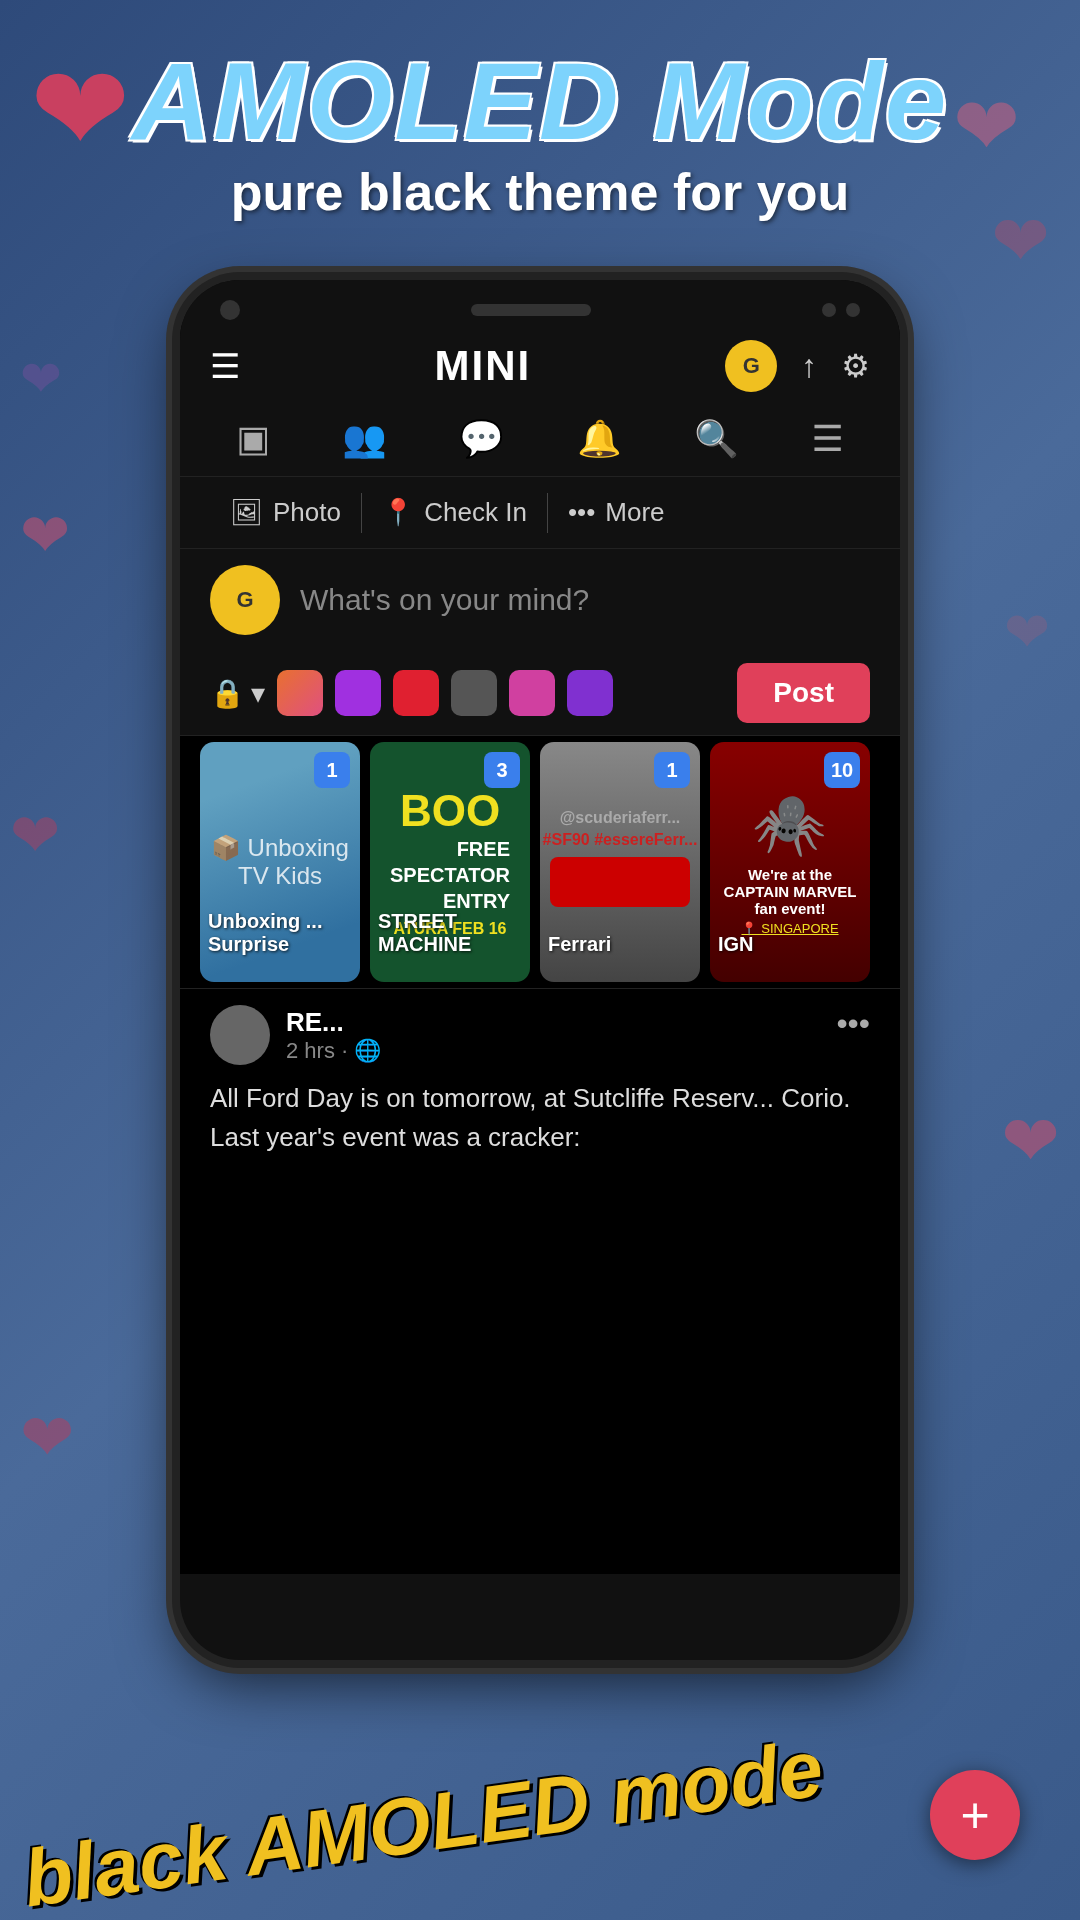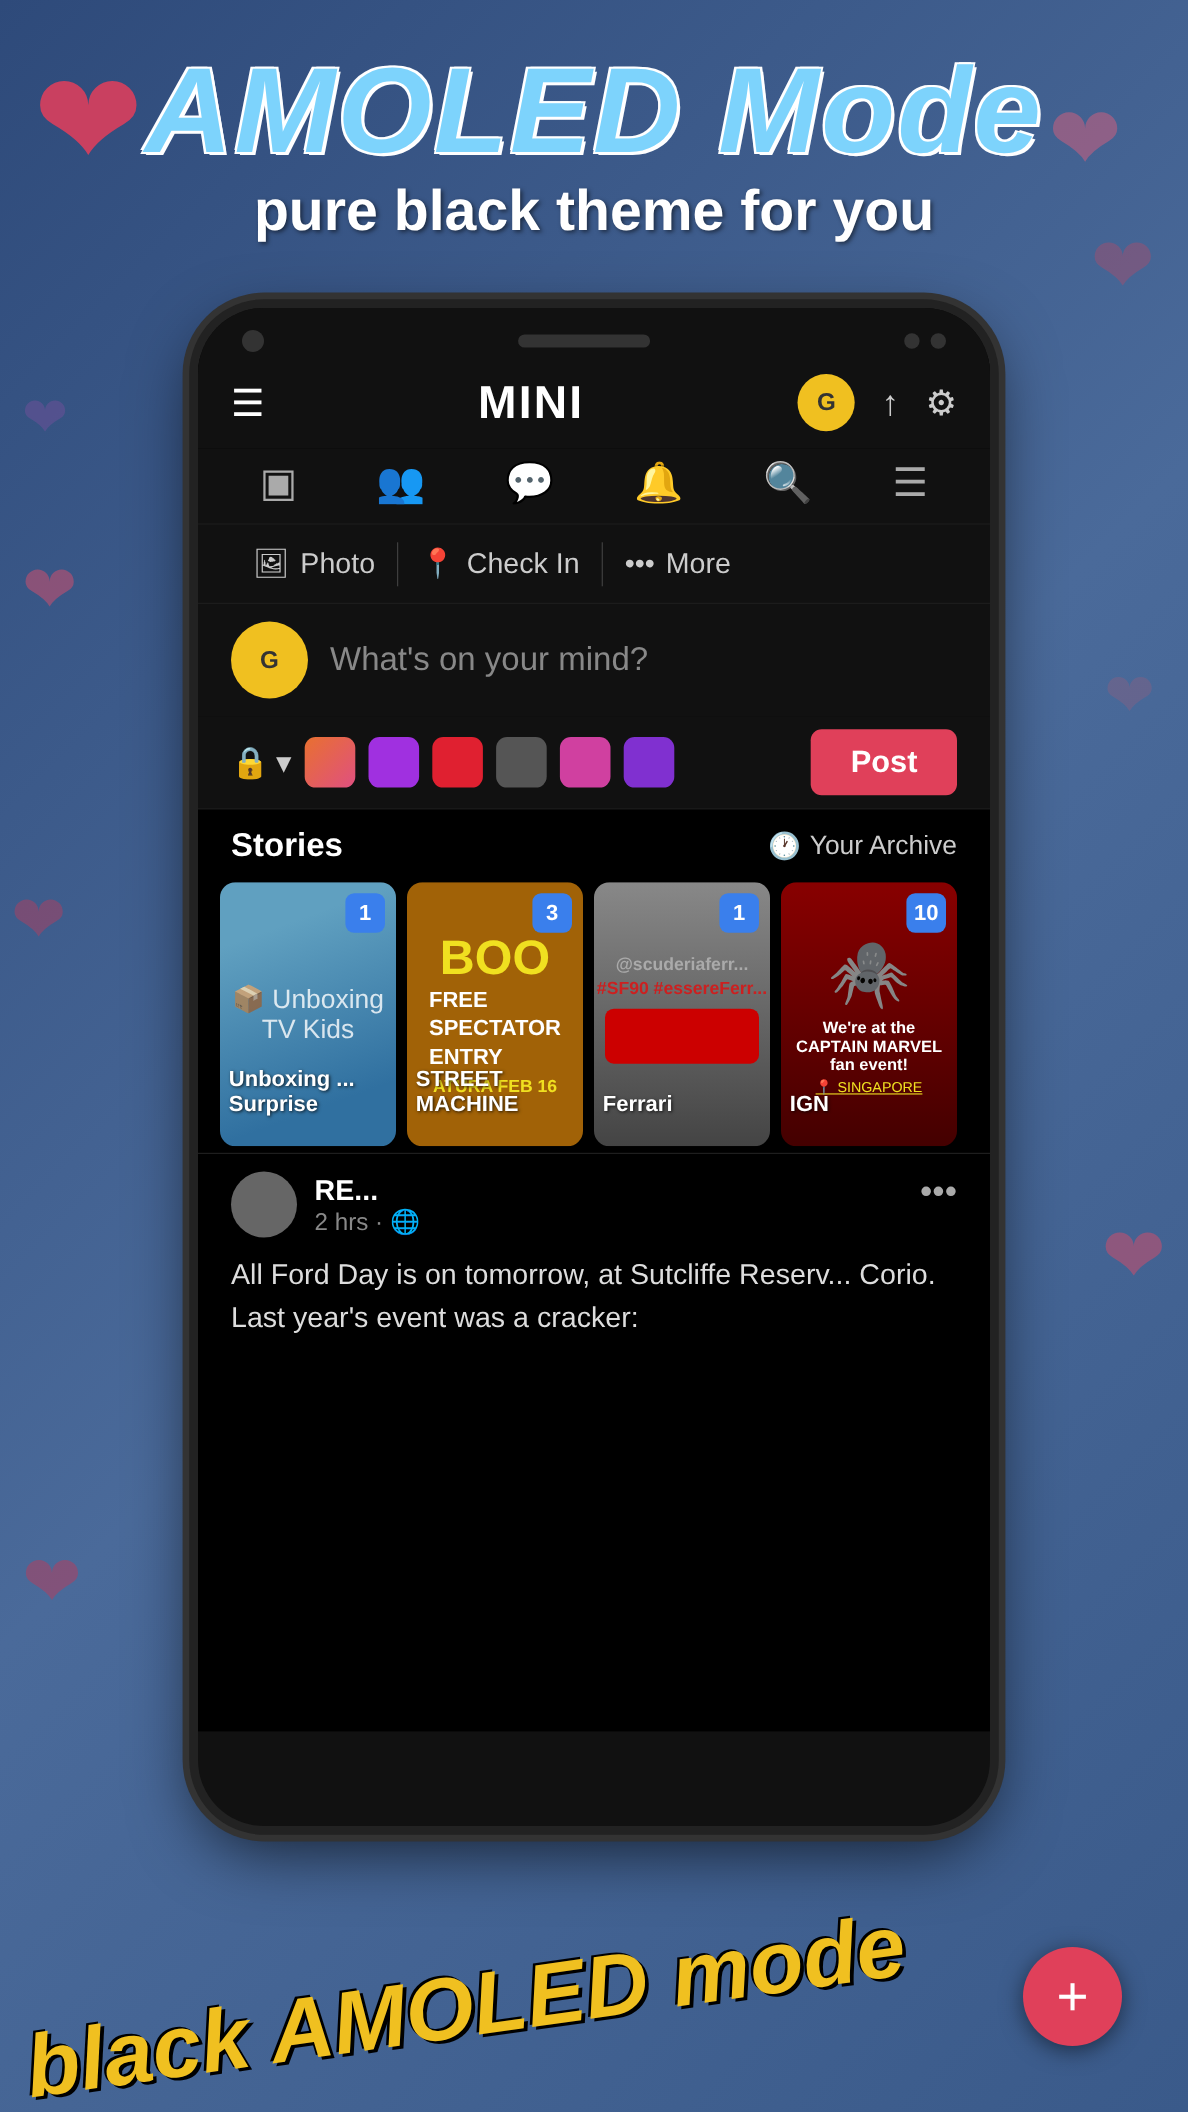--- a/index.html
+++ b/index.html
@@ -399,39 +399,39 @@
       background: linear-gradient(160deg, #60a0c0 20%, #3070a0 80%);
       width: 100%;
       height: 100%;
       display: flex;
       flex-direction: column;
       align-items: center;
       justify-content: center;
       position: relative;
     }
     .story-content-boo {
-      background: #a16207;
+      background: #14532d;
       width: 100%;
       height: 100%;
       display: flex;
       flex-direction: column;
       align-items: center;
       justify-content: center;
       position: relative;
     }
     .boo-text-big {
       color: #f0e020;
       font-size: 44px;
       font-weight: 900;
     }
     .boo-text-sm {
       color: #fff;
       font-size: 20px;
       font-weight: 700;
-      text-align: left;
+      text-align: right;
       line-height: 1.3;
     }
     .story-content-ferrari {
       background: linear-gradient(180deg, #888 0%, #444 100%);
       width: 100%;
       height: 100%;
       display: flex;
       align-items: center;
       justify-content: center;
     }
@@ -555,27 +555,20 @@
         <div class="color-swatch" style="background: linear-gradient(135deg,#e87030,#e05080);"></div>
         <div class="color-swatch" style="background:#a030e0;"></div>
         <div class="color-swatch" style="background:#e02030;"></div>
         <div class="color-swatch" style="background:#555555;"></div>
         <div class="color-swatch" style="background:#d040a0;"></div>
         <div class="color-swatch" style="background:#8030d0;"></div>
       </div>
       <button class="post-btn">Post</button>
     </div>
 
-    <div class="stories-header">
-      <span class="stories-title">Stories</span>
-      <div class="archive-btn">
-        <span>🕐</span>
-        <span>Your Archive</span>
-      </div>
-    </div>
 
     <div class="stories-row">
 
       <div class="story-item">
         <div class="story-content-unboxing">
           <div style="color:#fff; font-size:24px; text-align:center; padding:8px; opacity:0.8;">📦 Unboxing TV Kids</div>
         </div>
         <div class="story-badge">1</div>
         <div class="story-label">Unboxing ...<br>Surprise</div>
       </div>

